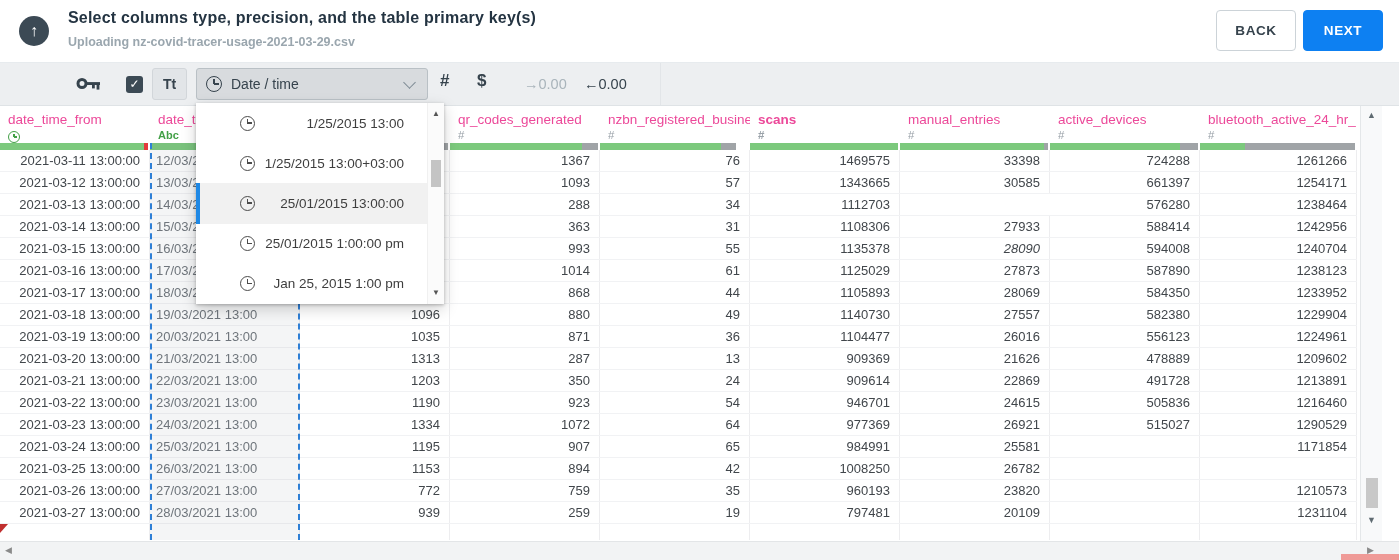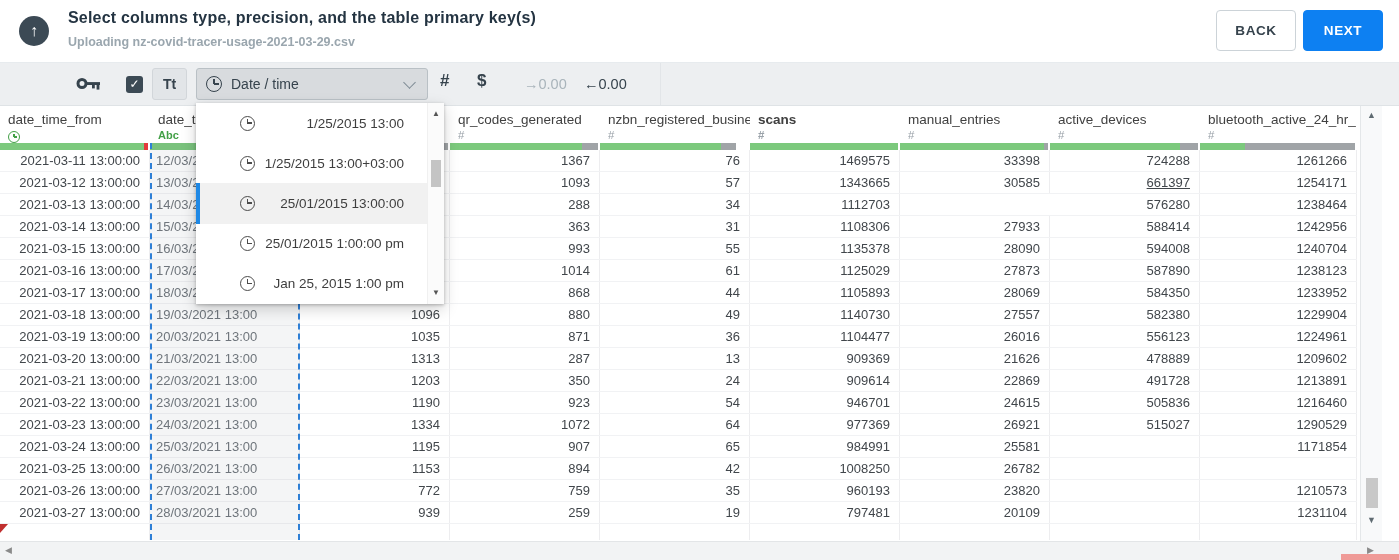--- a/index.html
+++ b/index.html
@@ -42,21 +42,21 @@
   
   .clk{display:inline-block;border-radius:50%;position:relative;box-sizing:border-box;}
   .clk::before{content:"";position:absolute;background:currentColor;width:1.5px;top:2px;bottom:48%;left:calc(50% - 1px);}
   .clk::after{content:"";position:absolute;background:currentColor;height:1.5px;left:48%;right:2.5px;top:calc(50% - 1px);}
   .clk-toolbar{position:absolute;left:9px;top:7px;width:16px;height:16px;border:1.8px solid #36434d;color:#36434d;}
   .clk-th{width:12px;height:12px;border:1.5px solid #43a047;color:#43a047;}
   .clk-menu{width:15px;height:15px;border:1.6px solid #4c4c4c;color:#4c4c4c;flex:0 0 auto;}
 
   
   .th{position:absolute;top:105px;height:45px;background:#fff;box-sizing:border-box;overflow:hidden;cursor:pointer;}
-  .th-name{position:absolute;left:8px;top:7px;font-size:13.5px;color:#404040;white-space:nowrap;}
+  .th-name{position:absolute;left:8px;top:7px;font-size:13.5px;color:#ec4899;white-space:nowrap;}
   .th-glyph{position:absolute;left:8px;top:24px;}
   .g-abc{color:#43a047;font-size:11px;font-weight:bold;}
   .g-hash{color:#9aa2a9;font-size:11.5px;}
   .th-bar{position:absolute;left:0;bottom:0;height:7px;display:flex;}
   .th-bar span{height:100%;}
 
   
   .tbody{position:absolute;left:0;top:150px;width:1357px;z-index:1;}
   .tr{display:flex;height:22px;box-sizing:border-box;border-bottom:1px solid #f1f2f4;}
   .tr-empty{height:16px;border-bottom:none;}
@@ -221,21 +221,21 @@
         <div class="td c-r" style="width: 157px;">1261266</div>
       </div>
       <div class="tr">
         <div class="td c-r" style="width: 150px;">2021-03-12 13:00:00</div>
         <div class="td c-l" style="width: 150px;">13/03/2021 13:00</div>
         <div class="td c-r" style="width: 150px;"></div>
         <div class="td c-r" style="width: 150px;">1093</div>
         <div class="td c-r" style="width: 150px;">57</div>
         <div class="td c-r" style="width: 150px;">1343665</div>
         <div class="td c-r" style="width: 150px;">30585</div>
-        <div class="td c-r" style="width: 150px; text-decoration: underline;">661397</div>
+        <div class="td c-r" style="width: 150px;">661397</div>
         <div class="td c-r" style="width: 157px;">1254171</div>
       </div>
       <div class="tr">
         <div class="td c-r" style="width: 150px;">2021-03-13 13:00:00</div>
         <div class="td c-l" style="width: 150px;">14/03/2021 13:00</div>
         <div class="td c-r" style="width: 150px;"></div>
         <div class="td c-r" style="width: 150px;">288</div>
         <div class="td c-r" style="width: 150px;">34</div>
         <div class="td c-r" style="width: 150px;">1112703</div>
         <div class="td c-r" style="width: 150px; margin-top: 36px;">25869</div>
@@ -253,21 +253,21 @@
         <div class="td c-r" style="width: 150px;">588414</div>
         <div class="td c-r" style="width: 157px;">1242956</div>
       </div>
       <div class="tr">
         <div class="td c-r" style="width: 150px;">2021-03-15 13:00:00</div>
         <div class="td c-l" style="width: 150px;">16/03/2021 13:00</div>
         <div class="td c-r" style="width: 150px;"></div>
         <div class="td c-r" style="width: 150px;">993</div>
         <div class="td c-r" style="width: 150px;">55</div>
         <div class="td c-r" style="width: 150px;">1135378</div>
-        <div class="td c-r" style="width: 150px;">28090</div>
+        <div class="td c-r" style="width: 150px; font-style: italic;">28090</div>
         <div class="td c-r" style="width: 150px;">594008</div>
         <div class="td c-r" style="width: 157px;">1240704</div>
       </div>
       <div class="tr">
         <div class="td c-r" style="width: 150px;">2021-03-16 13:00:00</div>
         <div class="td c-l" style="width: 150px;">17/03/2021 13:00</div>
         <div class="td c-r" style="width: 150px;"></div>
         <div class="td c-r" style="width: 150px;">1014</div>
         <div class="td c-r" style="width: 150px;">61</div>
         <div class="td c-r" style="width: 150px;">1125029</div>

